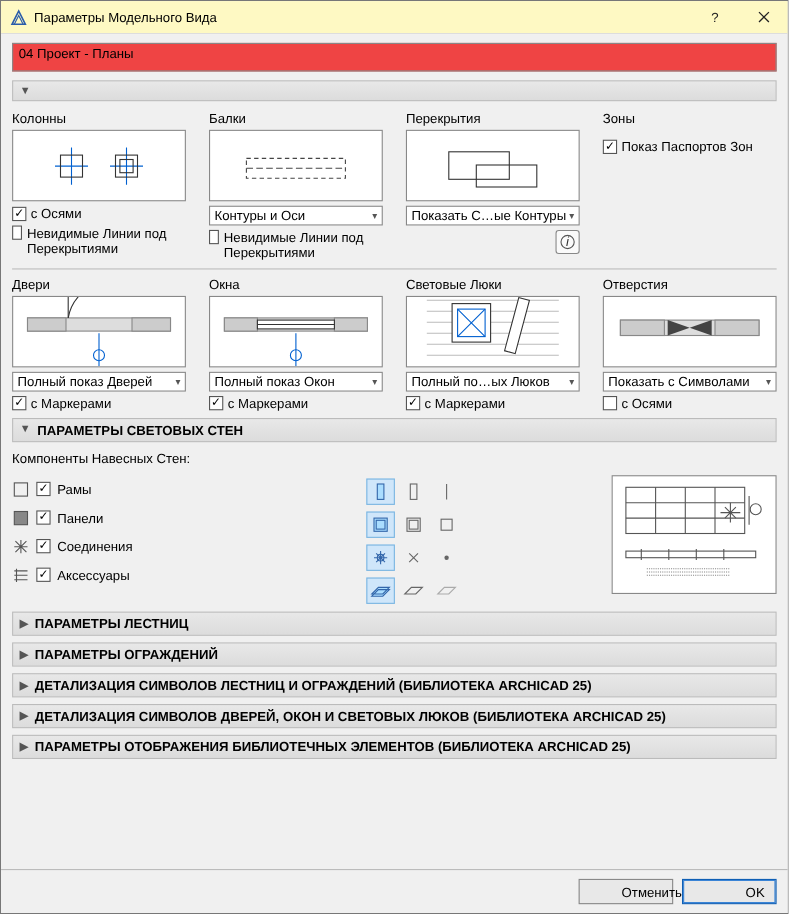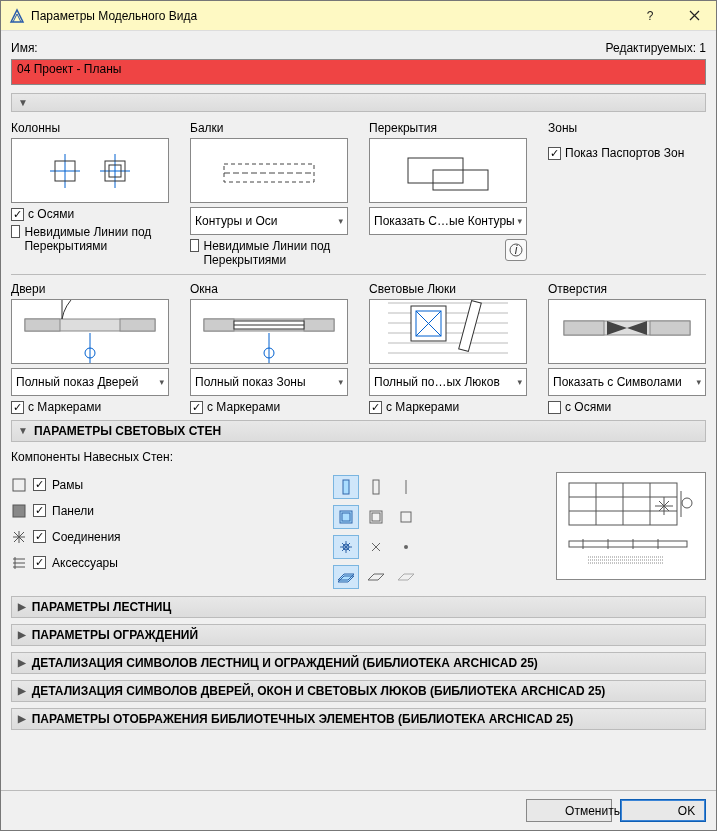--- a/index.html
+++ b/index.html
@@ -12,23 +12,23 @@
   .content { flex: 1; padding: 8px 10px; background: #f0f0f0; overflow: hidden; display: flex; flex-direction: column; }
   .header-row { display: flex; justify-content: space-between; padding: 2px 0 4px; }
   .name-input { width: 100%; height: 26px; border: 1px solid #888; background: #ef4444; padding: 2px 5px; margin-bottom: 8px; }
   .section-head { display: flex; align-items: center; background: linear-gradient(#e8e8e8,#dcdcdc); border: 1px solid #bbb; padding: 3px 6px; font-weight: bold; margin-bottom: 2px; }
   .section-head .arrow { display:inline-block; margin-right: 6px; font-size: 10px; color: #555; }
   .section-body { background: #f0f0f0; padding: 4px 0 6px 0; }
   .grid4 { display: grid; grid-template-columns: 1fr 1fr 1fr 1fr; gap: 21px; }
   .cell { display: flex; flex-direction: column; }
   .cell-label { font-weight: normal; margin: 3px 0; }
   .preview { background: #fff; border: 1px solid #888; height: 65px; display: flex; align-items: center; justify-content: center; overflow: hidden; }
-  .select { height: 28px; border: 1px solid #888; background: #fff; display: flex; align-items: center; justify-content: space-between; padding: 0 4px; margin-top: 4px; }
+  .select { height: 18px; border: 1px solid #888; background: #fff; display: flex; align-items: center; justify-content: space-between; padding: 0 4px; margin-top: 4px; }
   .select .caret { font-size: 9px; color: #555; }
-  .chk-row { display: flex; align-items: flex-end; margin-top: 4px; gap: 4px; }
+  .chk-row { display: flex; align-items: center; margin-top: 4px; gap: 4px; }
   .chk { width: 13px; height: 13px; border: 1px solid #555; background: #fff; display: flex; align-items: center; justify-content: center; font-size: 10px; color: #000; }
   .chk.checked::after { content: "✓"; font-size: 11px; line-height: 11px; }
   .hr { border-top: 1px solid #bbb; margin: 6px 0 4px; }
   .info-btn { width: 22px; height: 22px; border: 1px solid #888; border-radius: 3px; display: flex; align-items: center; justify-content: center; margin-left: auto; background: #fafafa; }
   
   .cw-body { display:flex; gap: 22px; padding-top:4px; }
   .cw-left { width: 300px; }
   .cw-row { display:flex; align-items:center; gap:6px; height:26px; }
   .cw-mid { flex:1; display:flex; flex-direction:column; gap:4px; padding-top:2px;}
   .icon-strip { display:flex; gap:4px; height:26px; align-items:center;}
@@ -57,24 +57,20 @@
     <span class="title">Параметры Модельного Вида</span>
     <div class="btn">?</div>
     <div class="btn">
       <svg width="11" height="11">
           <path d="M1 1 L10 10 M10 1 L1 10" stroke="#222" stroke-width="1.2"></path>
         </svg>
     </div>
   </div>
 
   <div class="content">
-    <div class="header-row">
-      <span>Имя:</span>
-      <span>Редактируемых: 1</span>
-    </div>
     <div class="name-input"><span>04 Проект - Планы</span></div>
 
     <div class="section-head">
       <span class="arrow">▼</span>
     </div>
     <div class="section-body">
 
       <div class="grid4">
 
         <div class="cell">
@@ -185,21 +181,21 @@
               <rect x="10" y="28" width="130" height="12" fill="#ddd" stroke="#888"></rect>
               <rect x="10" y="28" width="30" height="12" fill="#ccc" stroke="#888"></rect>
               <rect x="110" y="28" width="30" height="12" fill="#ccc" stroke="#888"></rect>
               <rect x="40" y="30" width="70" height="8" fill="#fff" stroke="#333"></rect>
               <line x1="40" y1="34" x2="110" y2="34" stroke="#333"></line>
               <line x1="75" y1="42" x2="75" y2="72" stroke="#0060d0"></line>
               <circle cx="75" cy="62" r="5" fill="none" stroke="#0060d0"></circle>
             </svg>
           </div>
           <div class="select">
-              <span class="truncate">Полный показ Зоны</span>
+              <span class="truncate">Полный показ Окон</span>
               <span class="caret">▾</span>
             </div>
           <div class="chk-row">
               <span class="chk checked"></span>
               <span>с Маркерами</span>
             </div>
         </div>
 
         <div class="cell">
           <div class="cell-label">Световые Люки</div>

